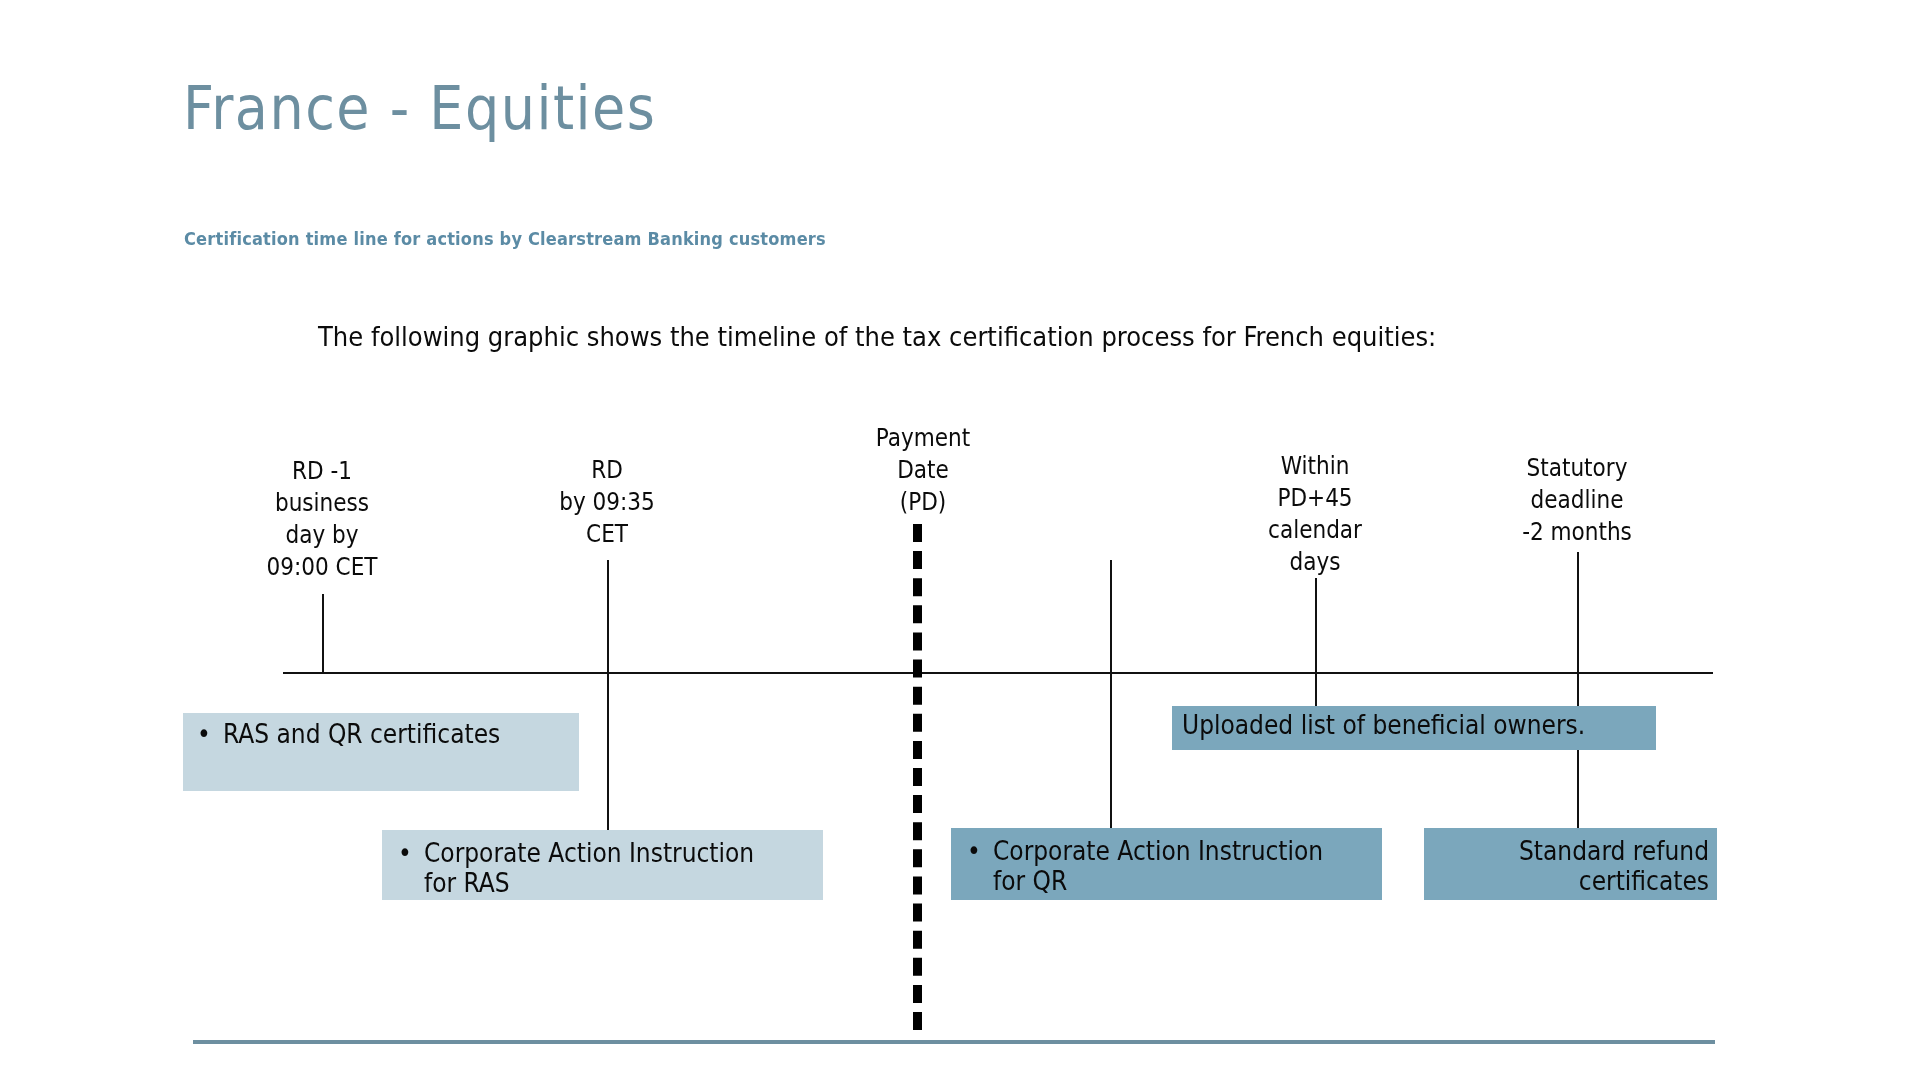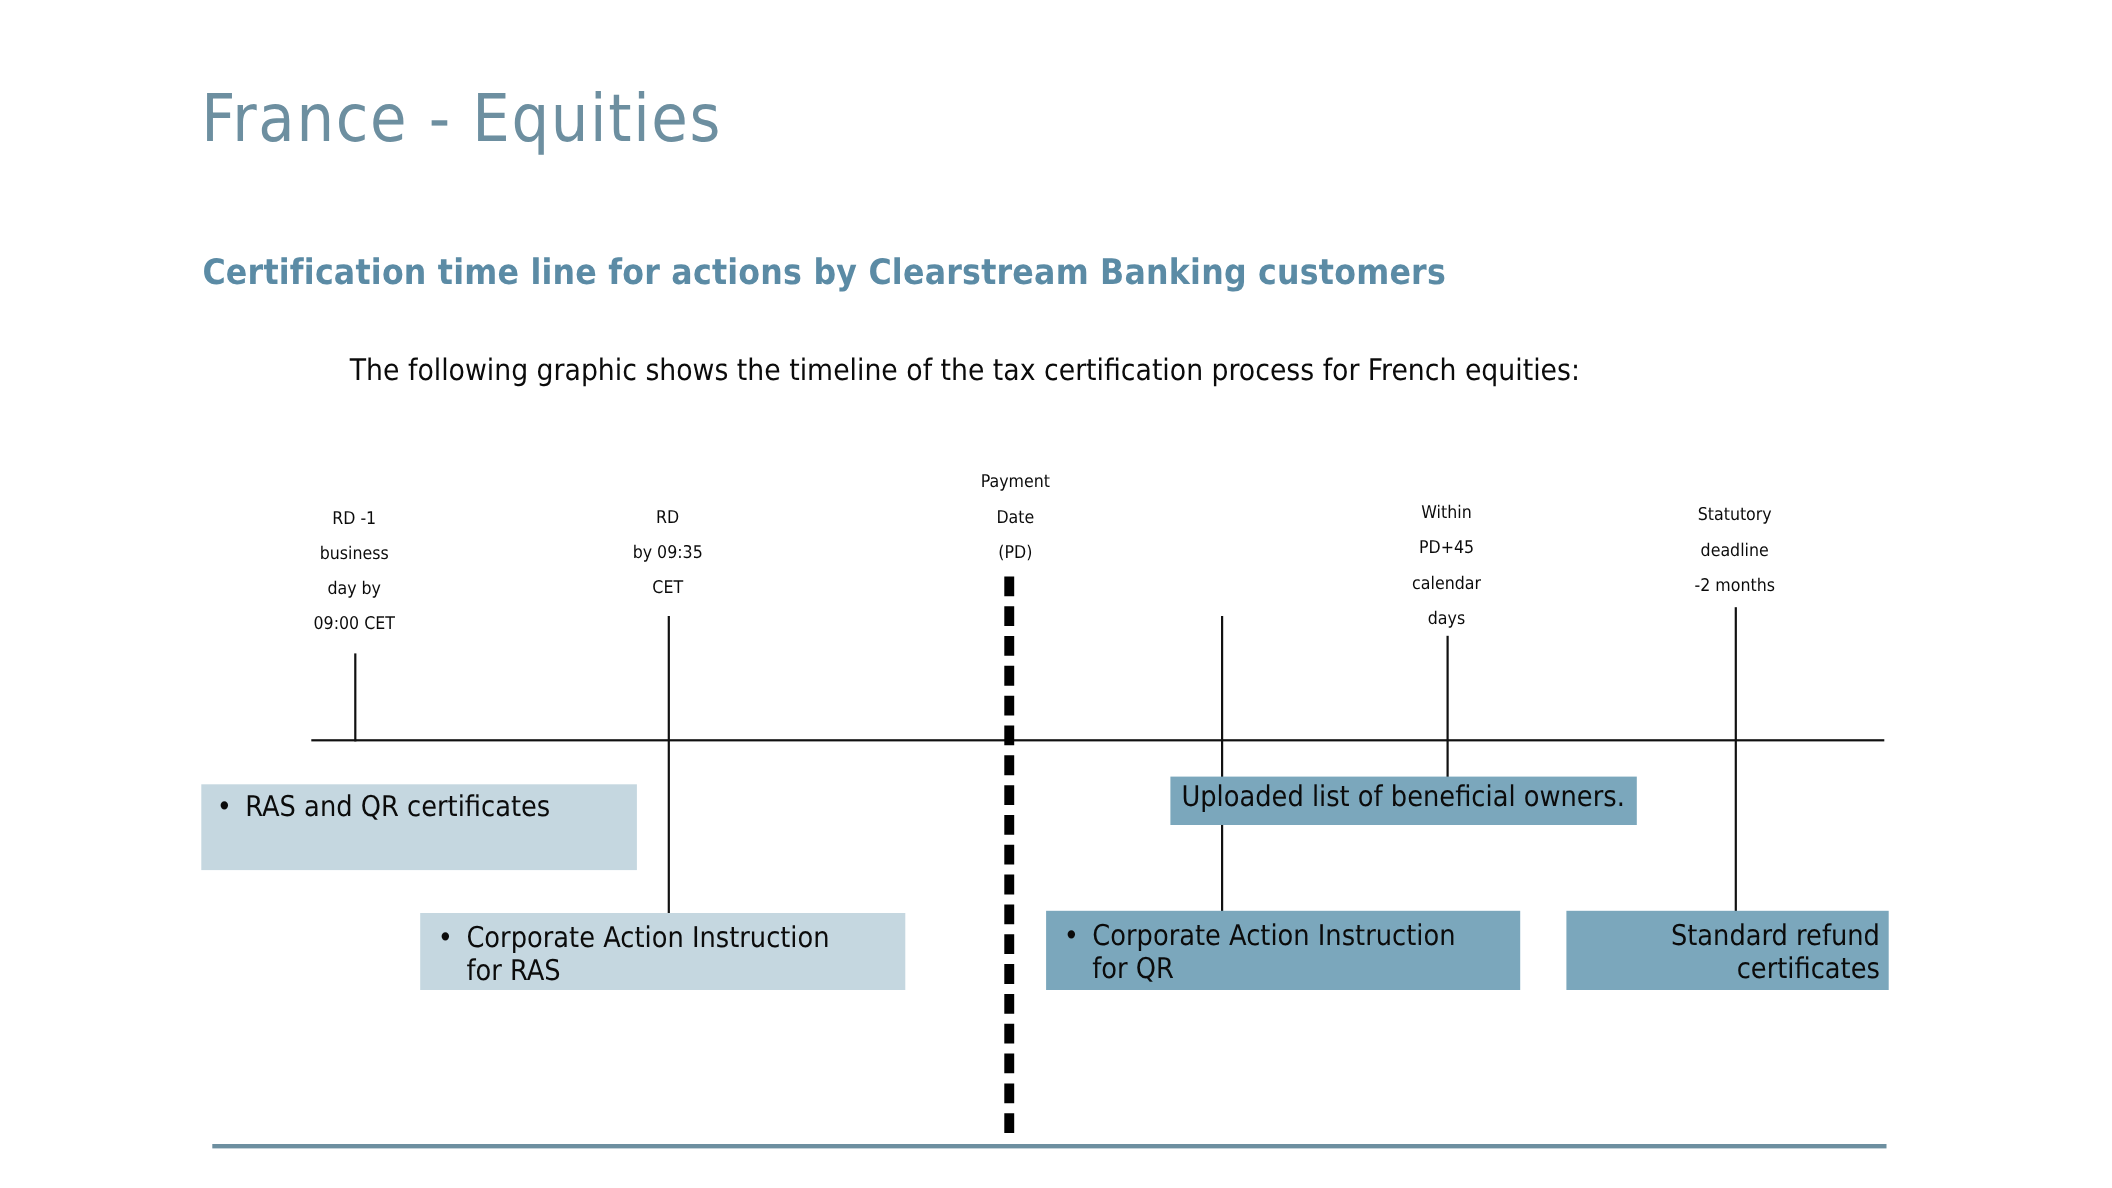--- a/index.html
+++ b/index.html
@@ -27,21 +27,21 @@
     font-weight: 300;
     letter-spacing: 1.5px;
     color: #6d8fa0;
     white-space: nowrap;
   }
   #section-subtitle {
     position: absolute;
     left: 184px;
     top: 228px;
     font-family: "Liberation Sans Narrow", "DejaVu Sans Condensed", "Liberation Sans", sans-serif;
-    font-size: 32px;
+    font-size: 18px;
     font-weight: bold;
     letter-spacing: 0.2px;
     color: #5b8ba5;
     white-space: nowrap;
   }
   #intro-paragraph {
     position: absolute;
     left: 318px;
     top: 321px;
     font-family: "Liberation Sans Narrow", "DejaVu Sans Condensed", "Liberation Sans", sans-serif;
@@ -66,21 +66,21 @@
     top: 672px;
     width: 1430px;
     height: 0;
     border-top: 2px solid #111111;
   }
 
   .milestone-label {
     position: absolute;
     text-align: center;
     font-family: "Liberation Sans Narrow", "DejaVu Sans Condensed", "Liberation Sans", sans-serif;
-    font-size: 16px;
+    font-size: 24px;
     line-height: 32px;
     color: #0b0b0b;
     transform: translateX(-50%);
     white-space: pre-line;
   }
 
   .connector {
     position: absolute;
     width: 0;
     border-left: 2px solid #111111;
@@ -171,21 +171,21 @@
 
   <div class="milestone-label" style="left:1577px; top:452px; width:250px;">Statutory
 deadline
 -2 months</div>
   <div class="connector" style="left:1577px; top:552px; height:298px;"></div>
 
   <div class="info-box bulleted" style="left:183px; top:713px; width:396px; height:78px; background:#c5d7e0; padding:6px 14px 0 14px;">
     <span class="box-text">RAS and QR certificates</span>
   </div>
 
-  <div class="info-box" style="left:1064px; top:706px; width:424px; height:44px; background:#7ba7bc; padding:4px 10px 0 10px;">
+  <div class="info-box" style="left:1172px; top:706px; width:484px; height:44px; background:#7ba7bc; padding:4px 10px 0 10px;">
     <span class="box-text">Uploaded list of beneficial owners.</span>
   </div>
 
   <div class="info-box bulleted" style="left:382px; top:830px; width:441px; height:70px; background:#c5d7e0; padding:8px 14px 0 16px;">
     <span class="box-text">Corporate Action Instruction
 for RAS</span>
   </div>
 
   <div class="info-box bulleted" style="left:951px; top:828px; width:431px; height:72px; background:#7ba7bc; padding:8px 14px 0 16px;">
     <span class="box-text">Corporate Action Instruction

